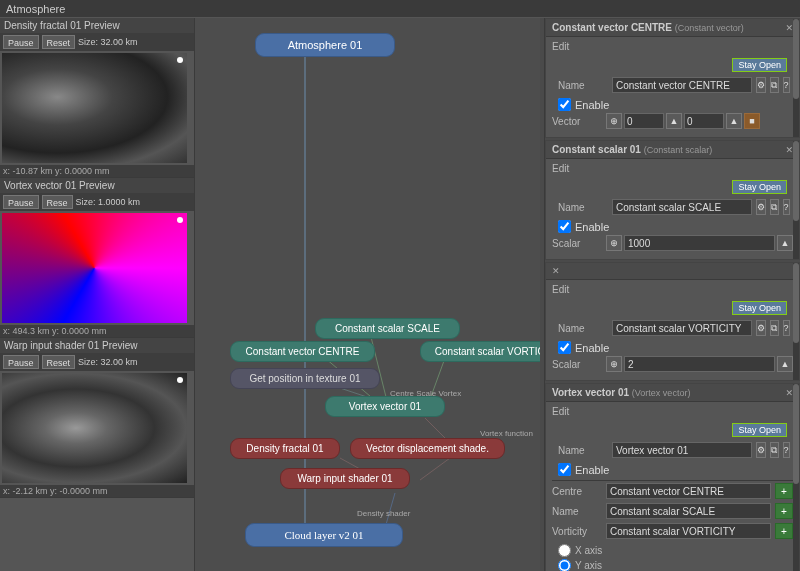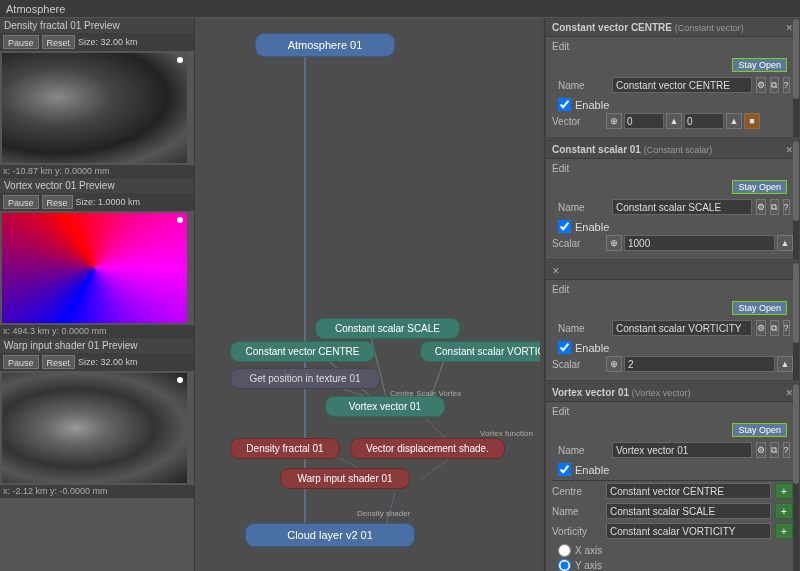--- a/index.html
+++ b/index.html
@@ -512,21 +512,21 @@
     </div>
 
     <div class="graph-node node-red" style="left: 155px; top: 420px; width: 155px;">
       <span>Vector displacement shade.</span>
     </div>
 
     <div class="graph-node node-red" style="left: 85px; top: 450px; width: 130px;">
       <span>Warp input shader 01</span>
     </div>
 
-    <div class="graph-node node-blue node-large" style="left: 50px; top: 505px; width: 170px;">
+    <div class="graph-node node-blue node-large" style="left: 50px; top: 505px; width: 158px; font-family: Liberation Serif, serif;">
       <span>Cloud layer v2 01</span>
     </div>
   </div>
 </div>
 
 <div class="right-panel">
 
   <div class="property-panel">
     <div class="property-panel-header">
       <div>

